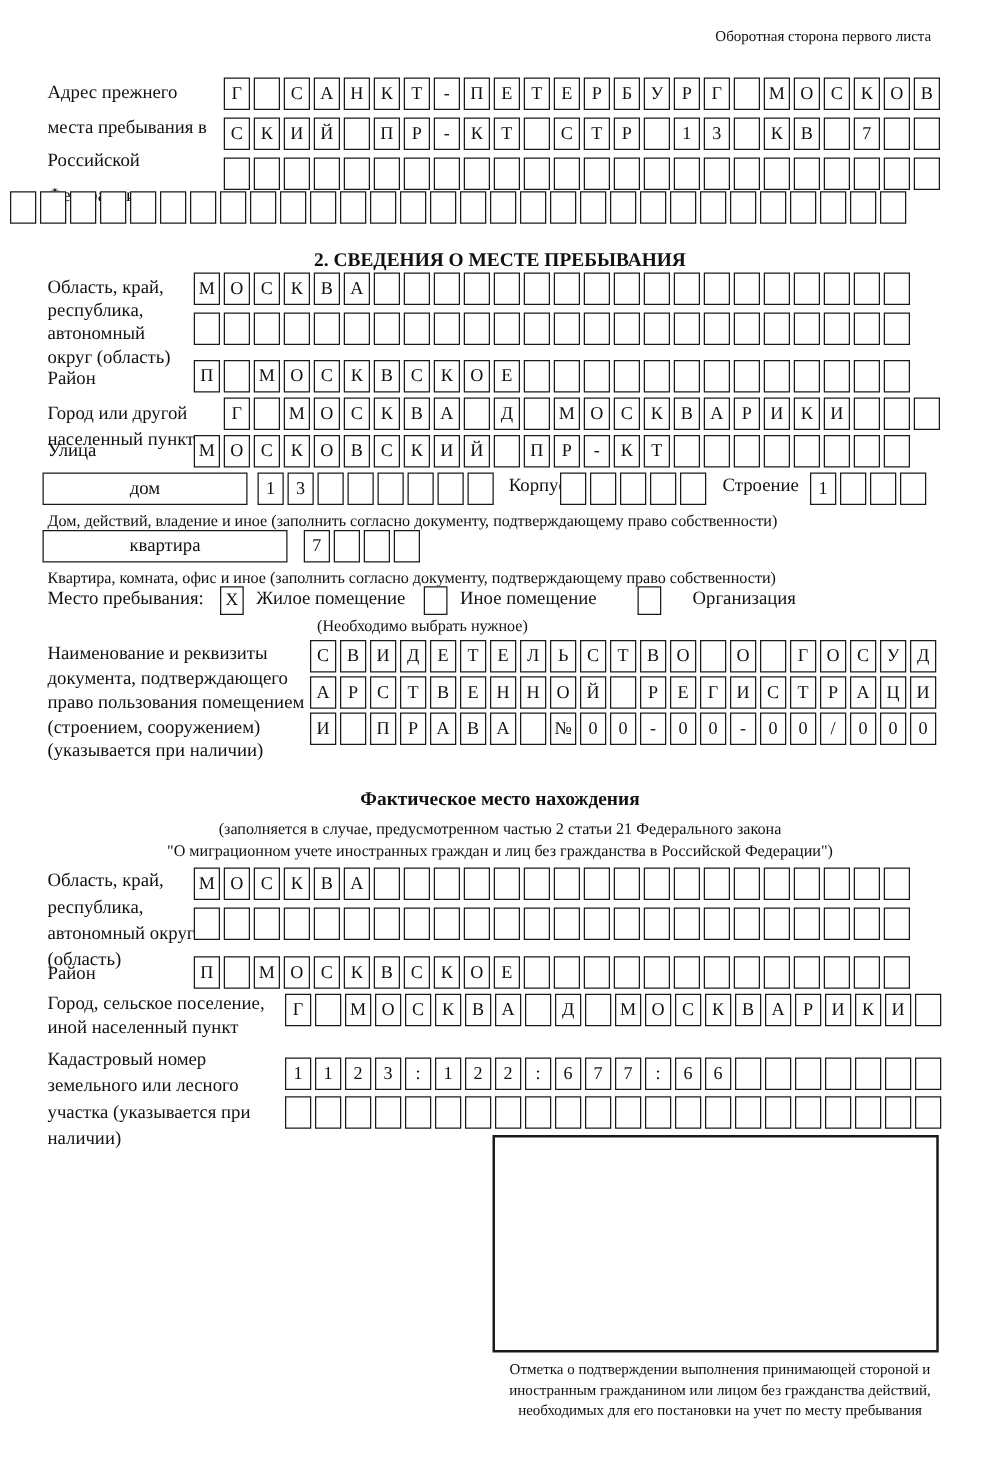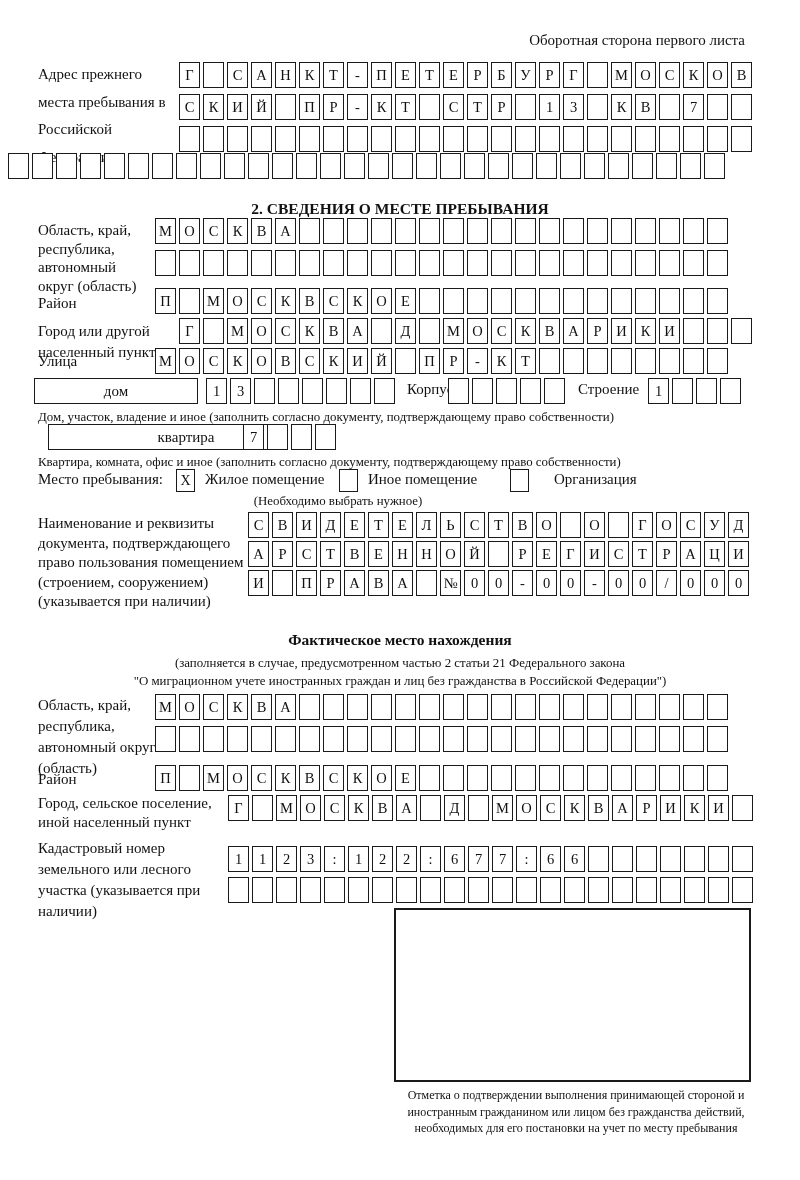--- a/index.html
+++ b/index.html
@@ -10,21 +10,21 @@
   .note{font-size:12.9px;line-height:15px;}
   .center{left:0;width:800px;text-align:center;}
   .title{font-weight:bold;font-size:15.5px;}
   .cellrow{display:flex;gap:3px;}
   .cell{width:19px;height:24px;border:1.5px solid #1a1a1a;display:flex;align-items:center;justify-content:center;font-size:14.5px;flex:none;background:#fff;}
   .nbox{border:1.5px solid #1a1a1a;height:24px;display:flex;align-items:center;justify-content:center;font-size:15px;background:#fff;}
   .chk{width:17px;height:21px;border:1.5px solid #1a1a1a;display:flex;align-items:center;justify-content:center;font-size:14px;background:#fff;}
   .inl{font-size:15px;}
   .stamp{border:2px solid #1a1a1a;background:#fff;}
 
-  .hdr-right{top:32px;right:55px;font-size:15px;}
+  .hdr-right{top:22px;right:55px;font-size:12px;}
 
   .lbl-prev{left:38px;top:61px;width:135px;line-height:27.5px;}
   .row-prev-1{left:179px;top:62px;}
   .row-prev-2{left:179px;top:94px;}
   .row-prev-3{left:179px;top:126px;}
   .row-prev-4{left:8px;top:153px;}
   .note-prev{top:184px;}
 
   .title-s2{top:200px;}
 
@@ -39,21 +39,21 @@
   .row-street{left:155px;top:348px;}
 
   .box-house{left:34px;top:378px;width:162px;}
   .row-house-num{left:206px;top:378px;}
   .lbl-korpus{left:407px;top:381px;}
   .row-korpus{left:448px;top:378px;}
   .lbl-stroenie{left:578px;top:381px;}
   .row-stroenie{left:648px;top:378px;}
   .note-house{left:38px;top:410px;}
 
-  .box-apt{left:48px;top:424px;width:194px;padding-left:40px;}
+  .box-apt{left:34px;top:424px;width:194px;}
   .row-apt{left:243px;top:424px;}
   .note-apt{left:38px;top:455px;}
 
   .lbl-stay{left:38px;top:471px;}
   .chk-1{left:176px;top:469px;}
   .opt-1{left:205px;top:471px;}
   .chk-2{left:339px;top:469px;}
   .opt-2{left:368px;top:471px;}
   .chk-3{left:510px;top:469px;}
   .opt-3{left:554px;top:471px;}
@@ -360,21 +360,21 @@
       <span class="cell"></span>
       <span class="cell"></span>
     </div>
   <div class="p inl lbl-stroenie">Строение</div>
   <div class="p cellrow row-stroenie">
       <span class="cell">1</span>
       <span class="cell"></span>
       <span class="cell"></span>
       <span class="cell"></span>
     </div>
-  <div class="p note note-house">Дом, участок, владение и иное (заполнить согласно документу, подтверждающему право собственности)</div>
+  <div class="p note note-house">Дом, действий, владение и иное (заполнить согласно документу, подтверждающему право собственности)</div>
 
   <div class="p nbox box-apt">квартира</div>
   <div class="p cellrow row-apt">
       <span class="cell">7</span>
       <span class="cell"></span>
       <span class="cell"></span>
       <span class="cell"></span>
     </div>
   <div class="p note note-apt">Квартира, комната, офис и иное (заполнить согласно документу, подтверждающему право собственности)</div>
 

